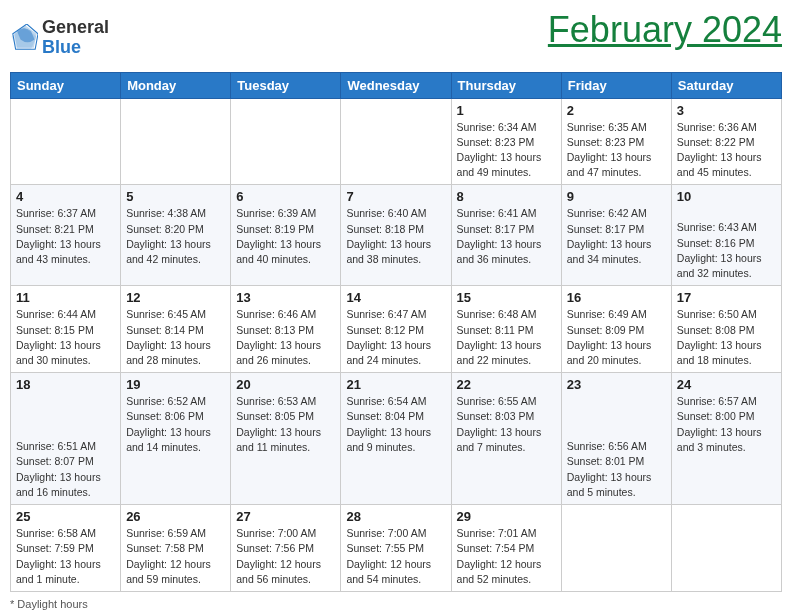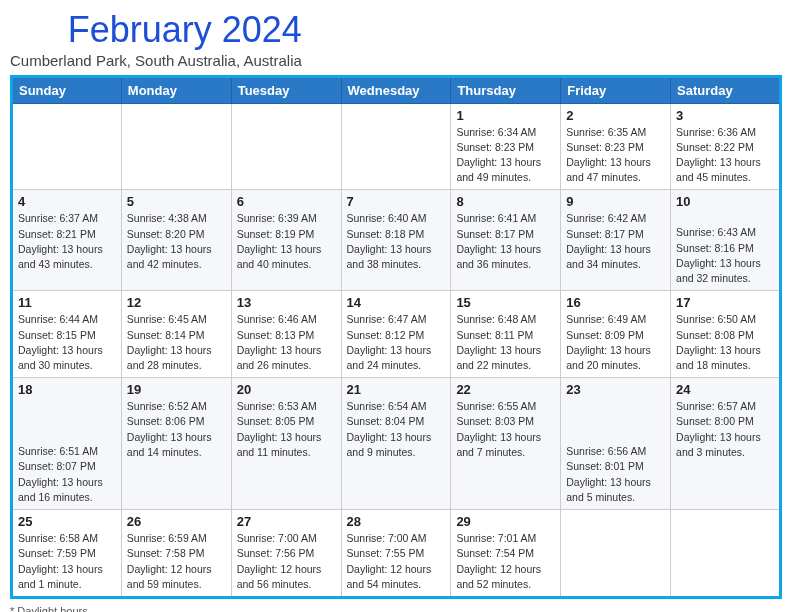--- a/index.html
+++ b/index.html
@@ -32,32 +32,33 @@
     .logo-icon {
       width: 28px;
       height: 28px;
     }
     .title-area {
       text-align: right;
     }
     .month-title {
       font-size: 36px;
       font-weight: normal;
-      color: #1d4ed8;
+      color: #15803d;
       line-height: 1.1;
+      text-decoration: underline;
     }
     .location-title {
       font-size: 15px;
       color: #444;
       margin-top: 2px;
     }
     .calendar-table {
       width: 100%;
       border-collapse: collapse;
-      border: 3px solid #0ea5e9;
+      border: 1px solid #0ea5e9;
     }
     .calendar-table th {
       background: #2979c7;
       color: #fff;
       font-size: 13px;
       font-weight: bold;
       text-align: left;
       padding: 5px 6px;
       border: 1px solid #2060a8;
     }
@@ -93,23 +94,34 @@
       margin-top: 6px;
       font-size: 11px;
       color: #555;
       text-align: left;
     }
   </style>
 </head>
 <body>
 
 <div class="header-area">
+  <div class="logo">
+    <svg class="logo-icon" viewBox="0 0 40 40" xmlns="http://www.w3.org/2000/svg">
+      <polygon points="20,5 38,18 30,36 10,36 2,18" fill="#2979c7" opacity="0.15"></polygon>
+      <polygon points="22,2 38,14 34,34 10,34 6,14" fill="#2979c7" opacity="0.3"></polygon>
+      <polygon points="24,0 40,14 36,36 8,36 4,14" fill="none" stroke="#2979c7" stroke-width="1.5"></polygon>
+      <path d="M10 10 Q20 2 30 10 L35 22 Q25 30 15 22 Z" fill="#2979c7" opacity="0.5"></path>
+    </svg>
+    <div class="logo-text">
+      <div><span class="general">General</span></div>
+      <div><span class="blue">Blue</span></div>
+    </div>
+  </div>
   <div class="title-area">
     <div class="month-title">February 2024</div>
-    <div class="location-title">Cumberland Park, South Australia, Australia</div>
   </div>
 </div>
 
 <table class="calendar-table">
   <thead>
     <tr>
     <th>Sunday</th>
         <th>Monday</th>
         <th>Tuesday</th>
         <th>Wednesday</th>

